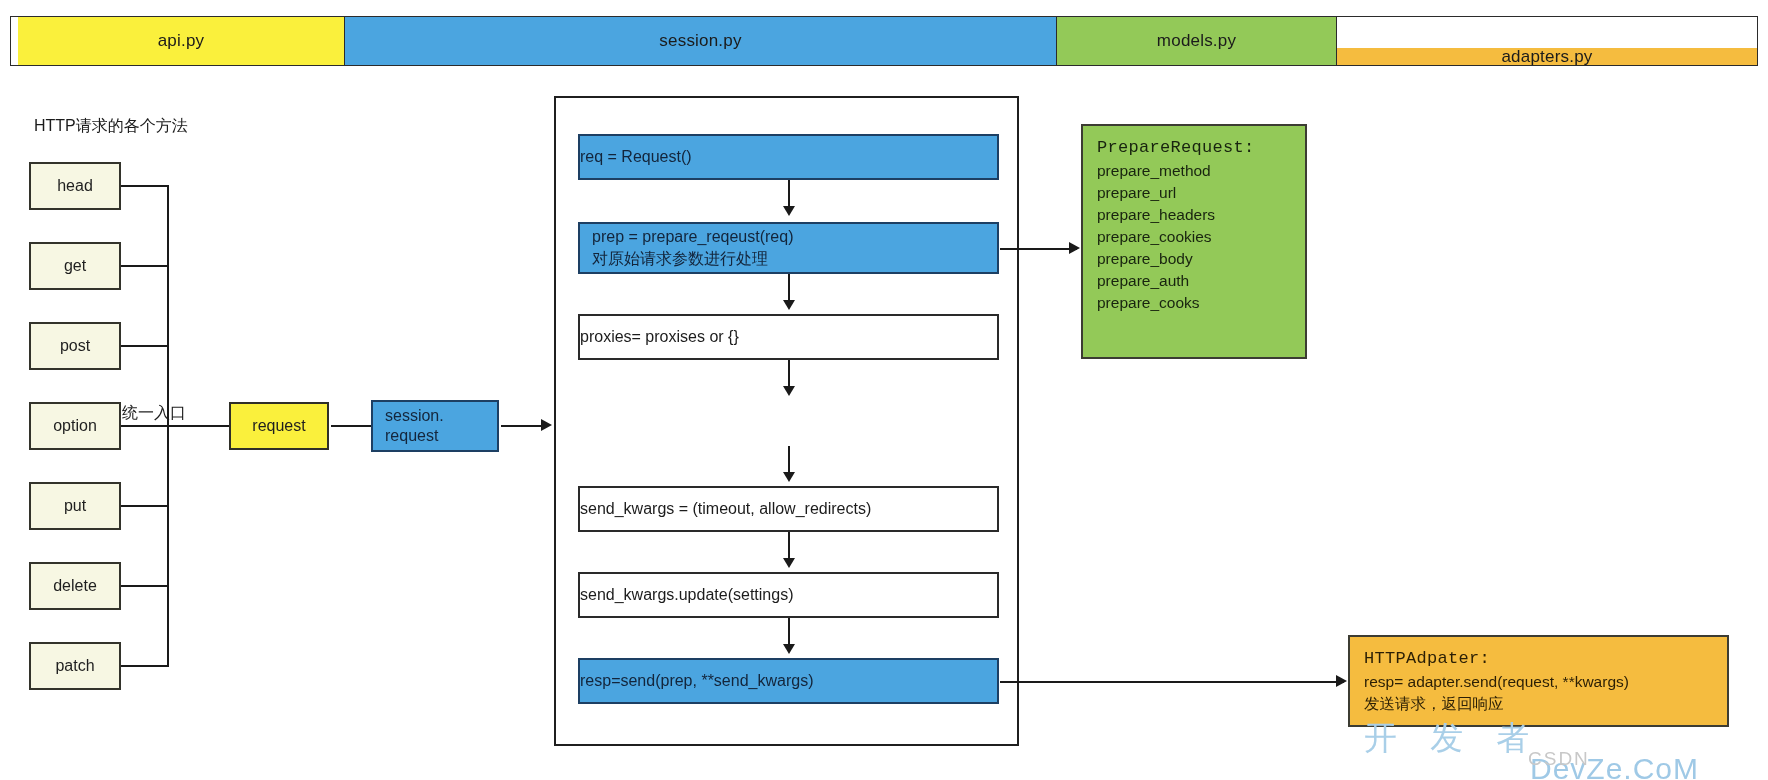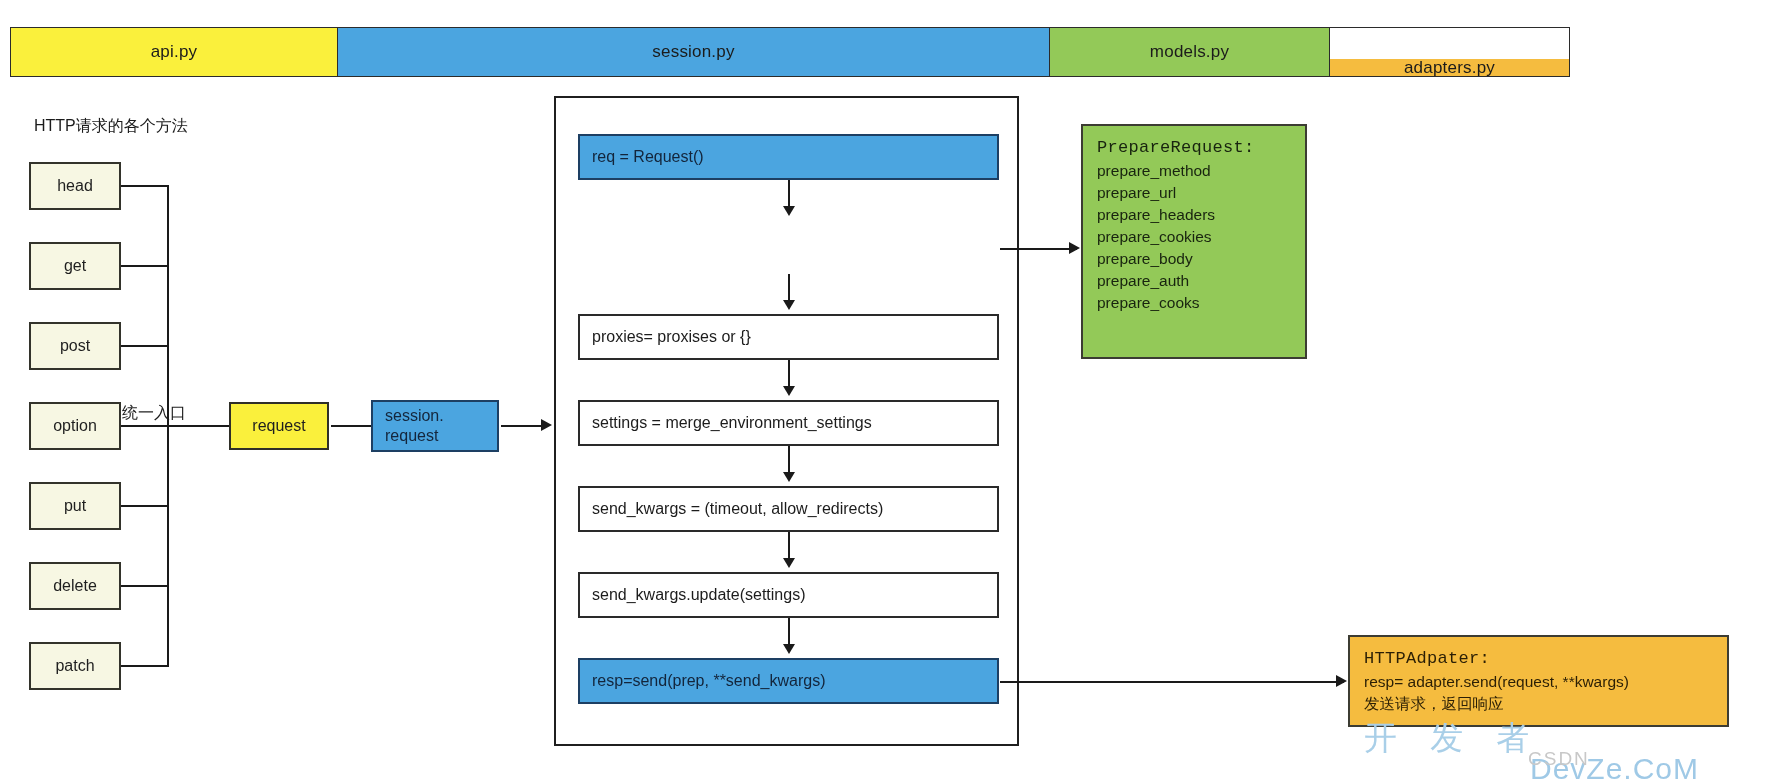--- a/index.html
+++ b/index.html
@@ -16,26 +16,27 @@
     width: 1768px;
     height: 780px;
     background: #ffffff;
     overflow: hidden;
   }
 
   
   .modbar {
     position: absolute;
     left: 10px;
-    top: 27px;
-    width: 1560px;
+    top: 16px;
+    width: 1748px;
     height: 50px;
     display: flex;
     border: 1px solid #2b2b2b;
     box-sizing: border-box;
+    padding-left: 7px;
   }
   .modbar .seg {
     display: flex;
     align-items: center;
     justify-content: center;
     font-size: 17px;
     color: #1b1b1b;
     border-right: 1px solid #2b2b2b;
     box-sizing: border-box;
     letter-spacing: .2px;
@@ -110,21 +111,20 @@
   }
   .step {
     position: absolute;
     box-sizing: border-box;
     left: 578px;
     width: 421px;
     border: 2px solid #2a2a2a;
     background: #ffffff;
     display: flex;
     align-items: center;
-    padding-left: 12px;
     font-size: 16px;
     color: #1c1c1c;
   }
   .step.blue {
     background: #4ba5e0;
     border-color: #1d3f63;
     color: #13253b;
   }
   .step.two-line {
     flex-direction: column;
@@ -273,32 +273,33 @@
   <div class="arrow-right" style="left:541px; top:419px;"></div>
 
   <div class="flow-container"></div>
 
   <div class="step blue" style="top:134px; height:46px;">
     <span>req = Request()</span>
   </div>
   <div class="ln v" style="left:788px; top:180px; height:26px;"></div>
   <div class="arrow-down" style="left:783px; top:206px;"></div>
 
+  <div class="step blue two-line" style="top:222px; height:52px; padding-left:12px;">
+    <span>prep = prepare_reqeust(req)</span>
+    <span>对原始请求参数进行处理</span>
+  </div>
   <div class="ln v" style="left:788px; top:274px; height:26px;"></div>
   <div class="arrow-down" style="left:783px; top:300px;"></div>
 
   <div class="step" style="top:314px; height:46px;">
     <span>proxies= proxises or {}</span>
   </div>
   <div class="ln v" style="left:788px; top:360px; height:26px;"></div>
   <div class="arrow-down" style="left:783px; top:386px;"></div>
 
-  <div class="step" style="top:400px; height:46px;">
-    <span>settings = merge_environment_settings</span>
-  </div>
   <div class="ln v" style="left:788px; top:446px; height:26px;"></div>
   <div class="arrow-down" style="left:783px; top:472px;"></div>
 
   <div class="step" style="top:486px; height:46px;">
     <span>send_kwargs = (timeout, allow_redirects)</span>
   </div>
   <div class="ln v" style="left:788px; top:532px; height:26px;"></div>
   <div class="arrow-down" style="left:783px; top:558px;"></div>
 
   <div class="step" style="top:572px; height:46px;">

